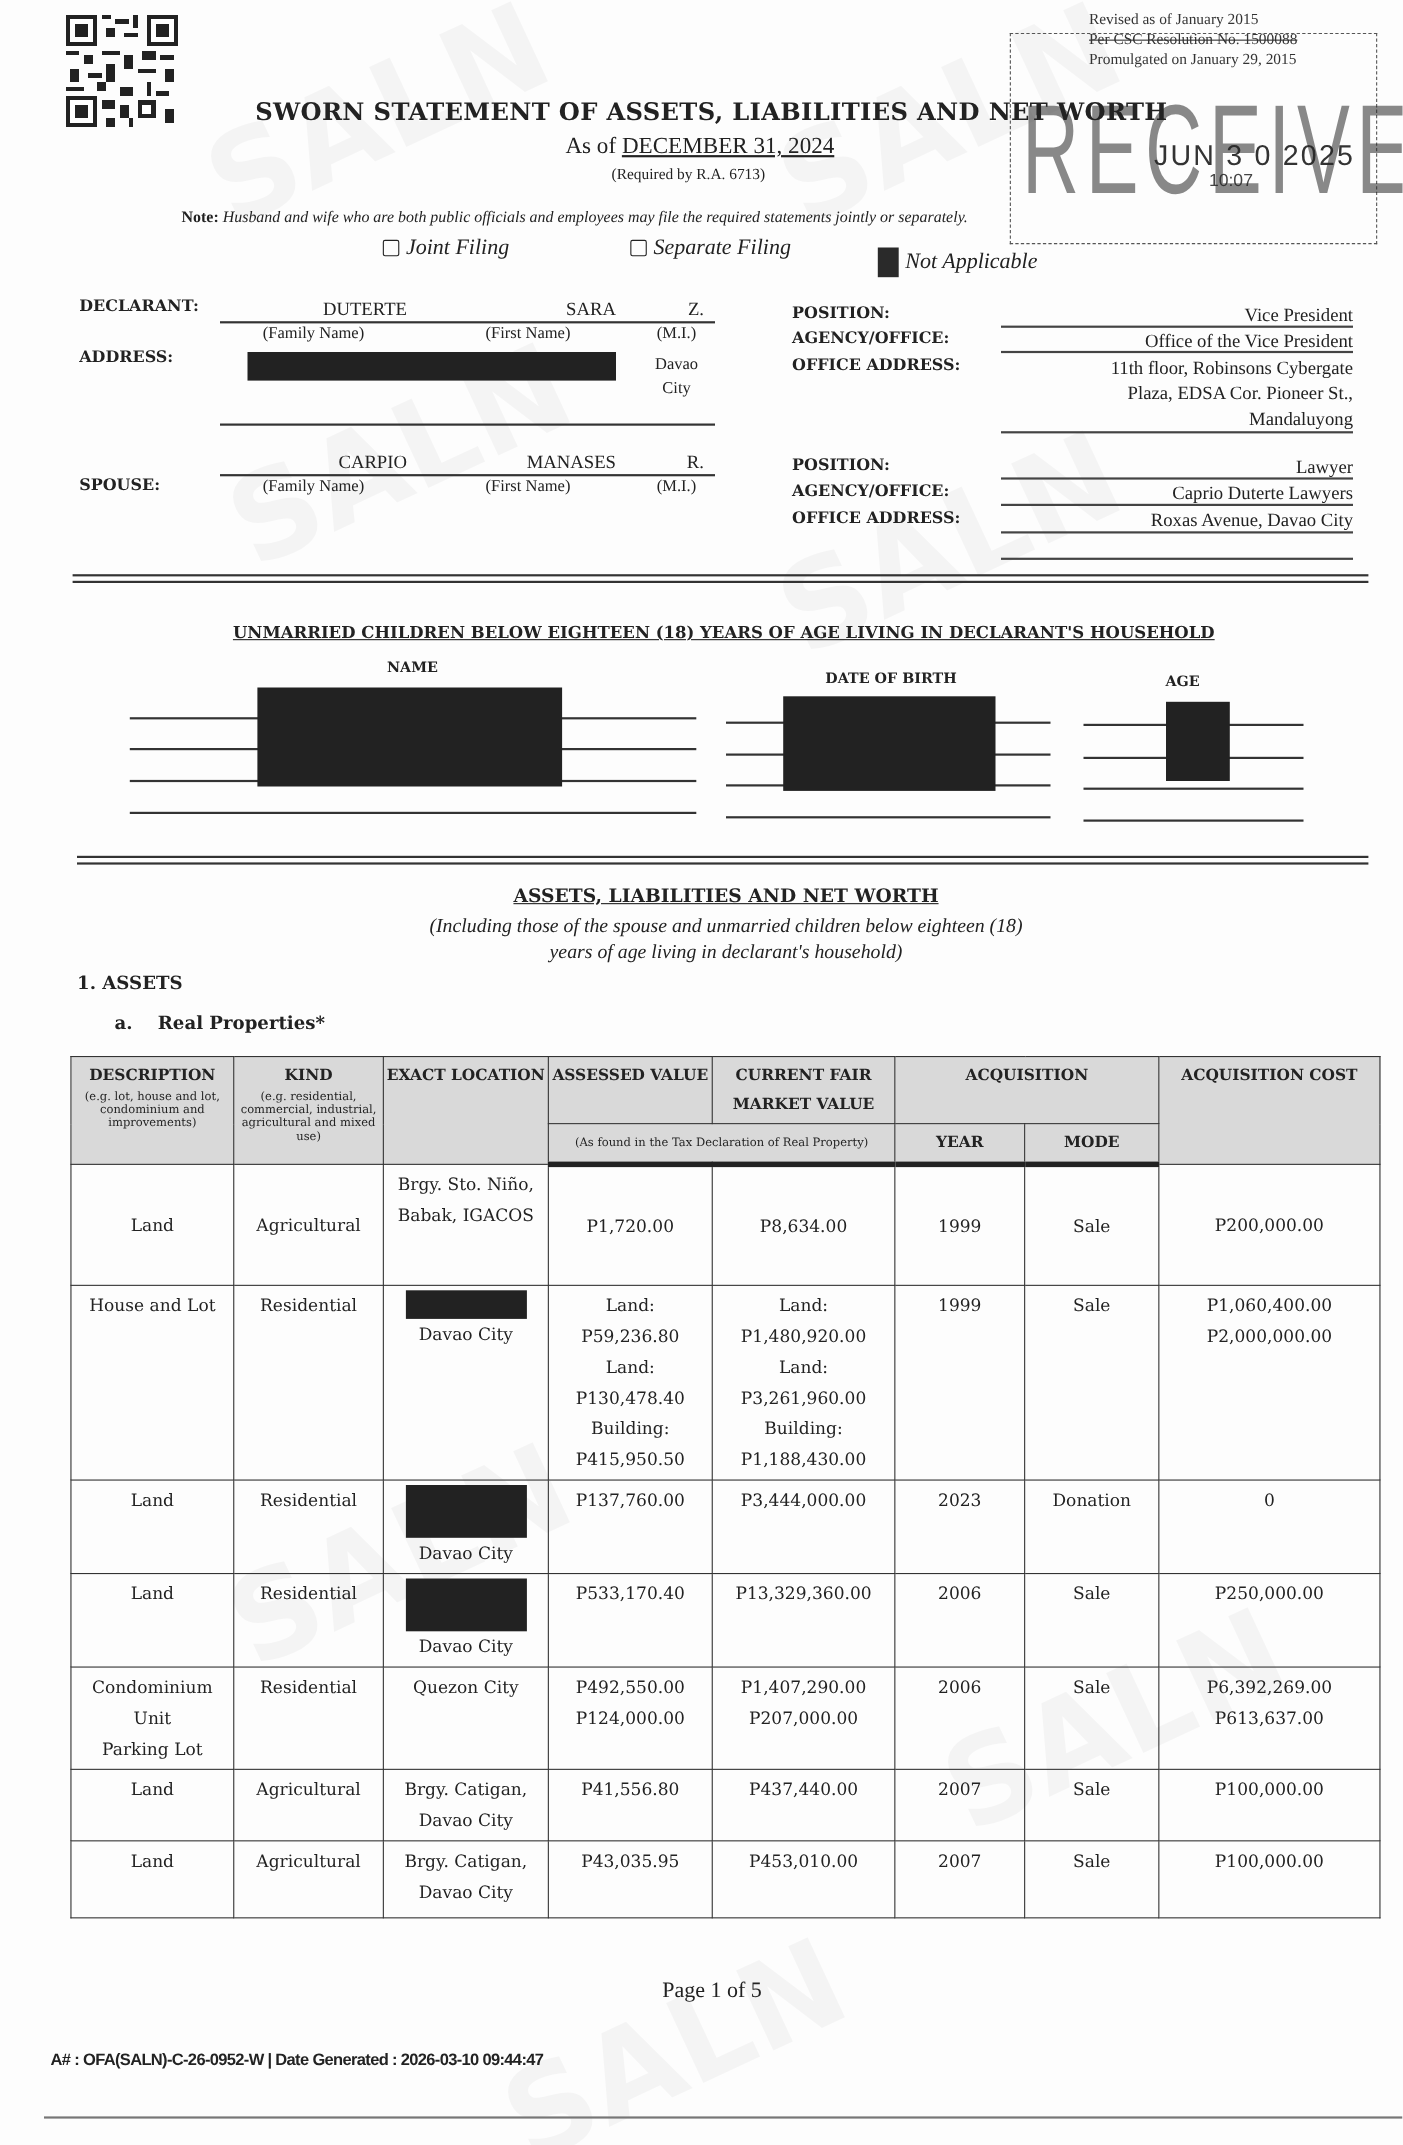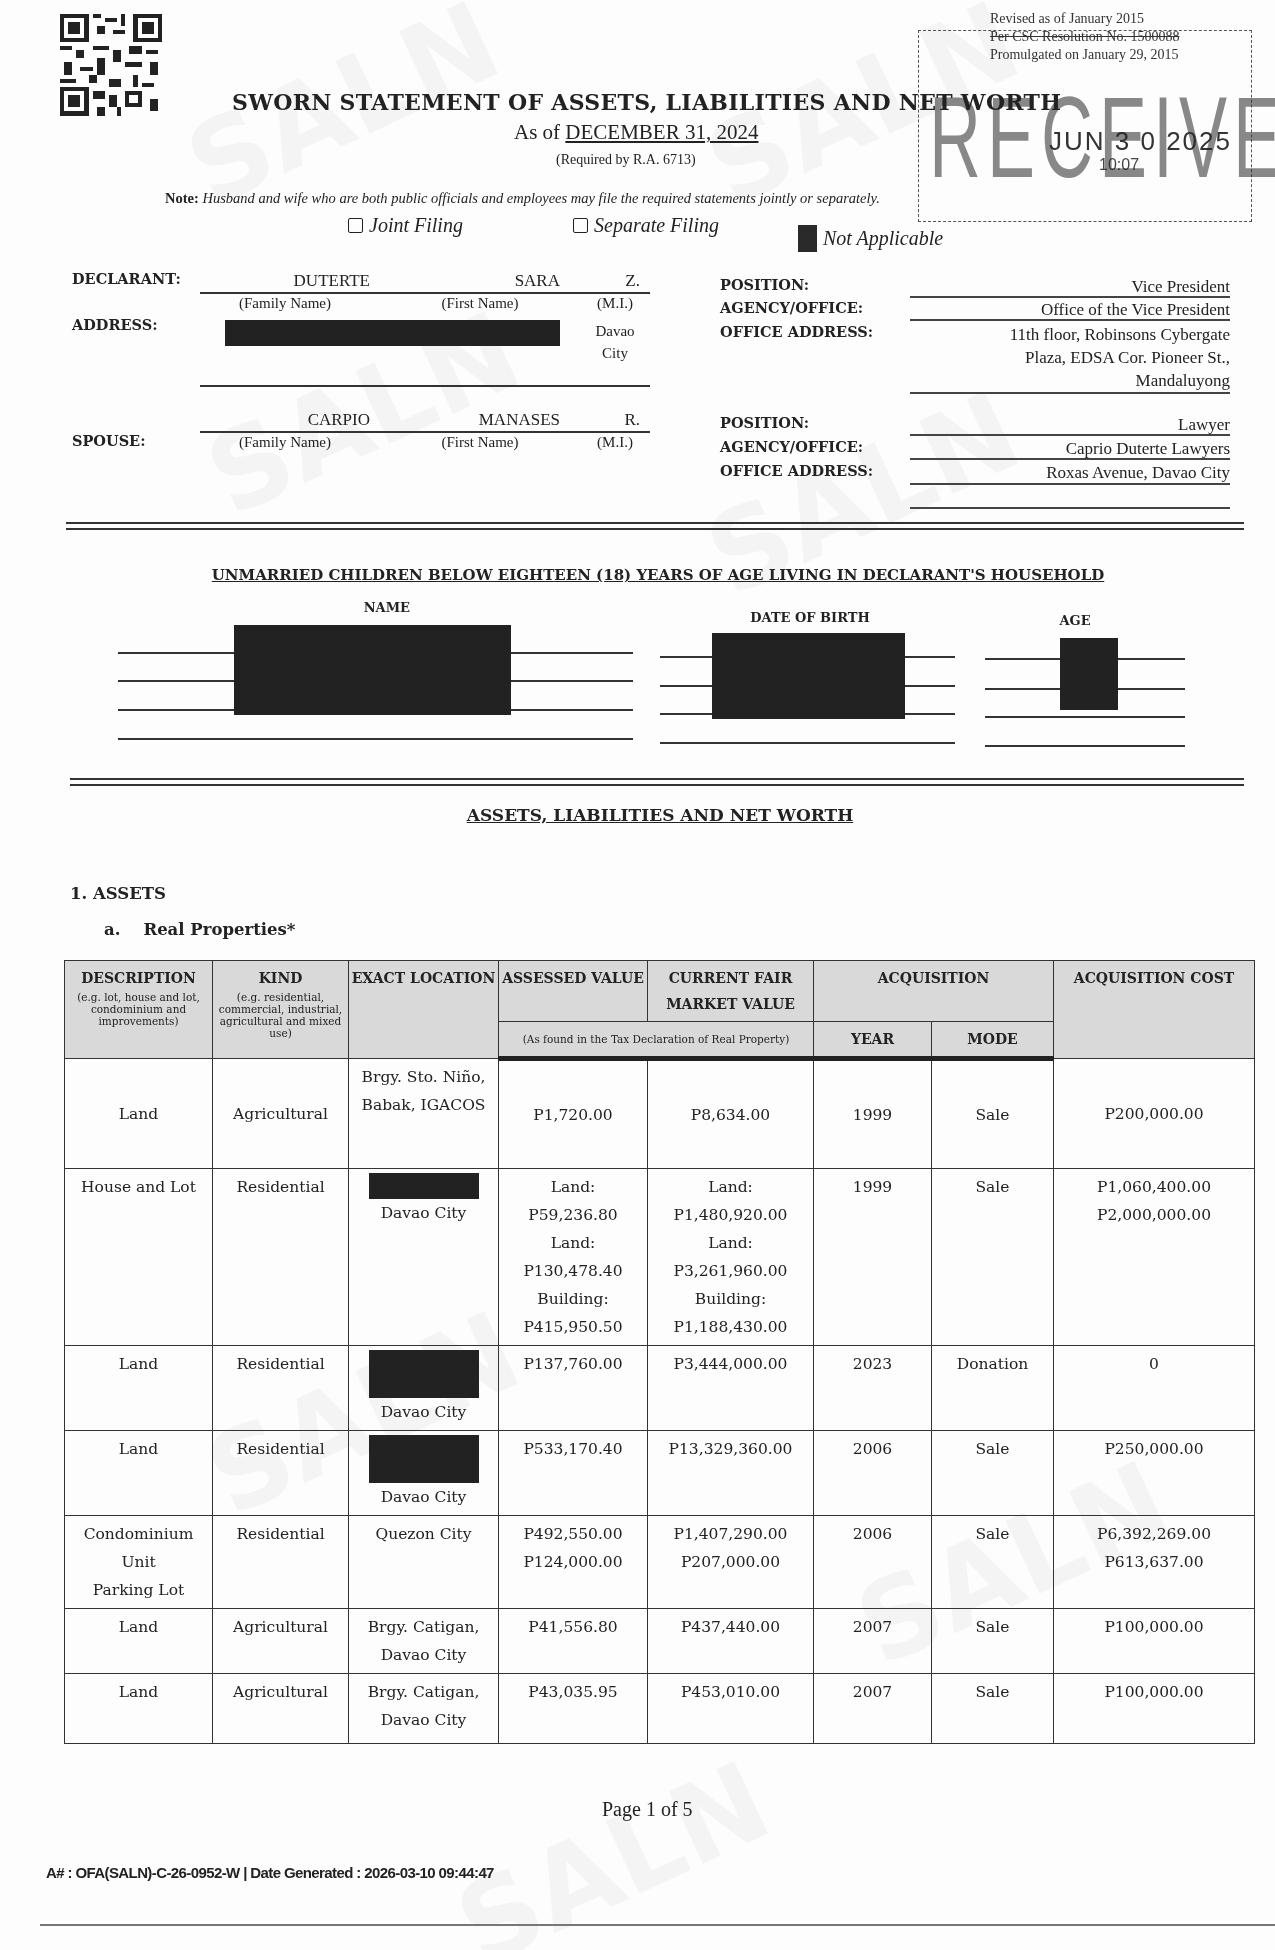--- a/index.html
+++ b/index.html
@@ -181,21 +181,21 @@
 <div class="abs val" style="left:910px;top:439px;width:320px;">Caprio Duterte Lawyers</div>
 <div class="hline thin" style="left:910px;top:458px;width:320px;"></div>
 <div class="abs val" style="left:910px;top:463px;width:320px;">Roxas Avenue, Davao City</div>
 <div class="hline thin" style="left:910px;top:483px;width:320px;"></div>
 <div class="hline thin" style="left:910px;top:507px;width:320px;"></div>
 
 <div class="hline" style="left:66px;top:522px;width:1178px;"></div>
 <div class="hline" style="left:66px;top:528px;width:1178px;"></div>
 
 <div class="abs sec-head" style="left:93px;top:566px;width:1130px;">UNMARRIED CHILDREN BELOW EIGHTEEN (18) YEARS OF AGE LIVING IN DECLARANT'S  HOUSEHOLD</div>
-<div class="abs colh" style="left:340px;top:600px;width:70px;text-align:right;">NAME</div>
+<div class="abs colh" style="left:340px;top:600px;width:70px;">NAME</div>
 <div class="abs colh" style="left:730px;top:610px;width:160px;">DATE OF BIRTH</div>
 <div class="abs colh" style="left:1050px;top:613px;width:50px;">AGE</div>
 
 <div class="hline" style="left:118px;top:652px;width:515px;"></div>
 <div class="hline" style="left:118px;top:680px;width:515px;"></div>
 <div class="hline" style="left:118px;top:709px;width:515px;"></div>
 <div class="hline" style="left:118px;top:738px;width:515px;"></div>
 <div class="redact" style="left:234px;top:625px;width:277px;height:90px;"></div>
 
 <div class="hline" style="left:660px;top:656px;width:295px;"></div>
@@ -208,20 +208,22 @@
 <div class="hline" style="left:985px;top:688px;width:200px;"></div>
 <div class="hline" style="left:985px;top:716px;width:200px;"></div>
 <div class="hline" style="left:985px;top:745px;width:200px;"></div>
 <div class="redact" style="left:1060px;top:638px;width:58px;height:72px;"></div>
 
 <div class="hline" style="left:70px;top:778px;width:1174px;"></div>
 <div class="hline" style="left:70px;top:784px;width:1174px;"></div>
 
 <div class="abs sec-head" style="left:400px;top:805px;width:520px;font-size:17px;">ASSETS, LIABILITIES AND NET WORTH</div>
 <div class="abs sec-sub" style="left:230px;top:829px;width:860px;">
+  <div>(Including those of the spouse and unmarried children below eighteen (18)</div>
+  <div>years of age living in declarant's household)</div>
 </div>
 <div class="abs lbl" style="left:70px;top:884px;font-size:16.5px;">1.  ASSETS</div>
 <div class="abs lbl" style="left:104px;top:920px;font-size:16.5px;white-space:pre;">a.    Real Properties*</div>
 
 <table class="rp">
   <colgroup>
     <col style="width:148px">
       <col style="width:136px">
       <col style="width:150px">
       <col style="width:149px">

